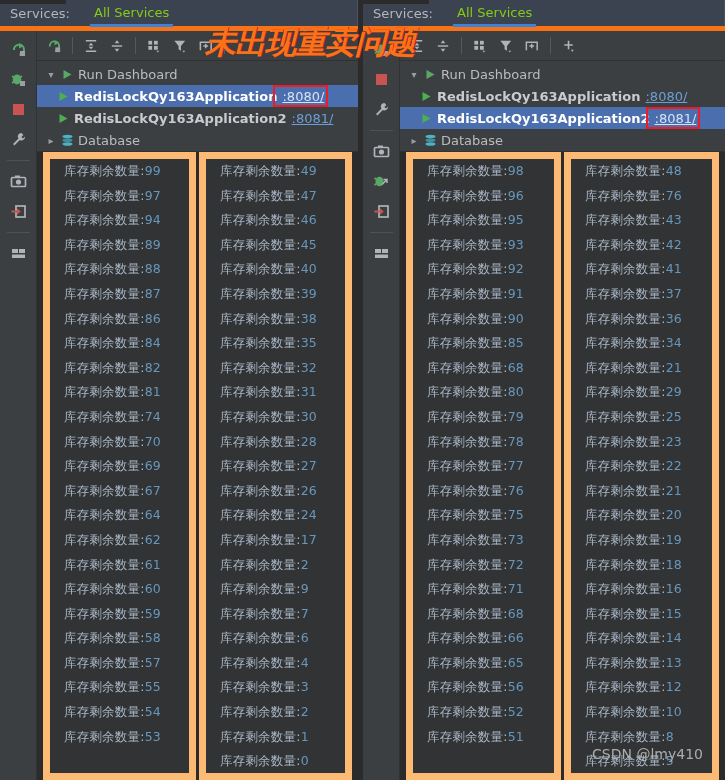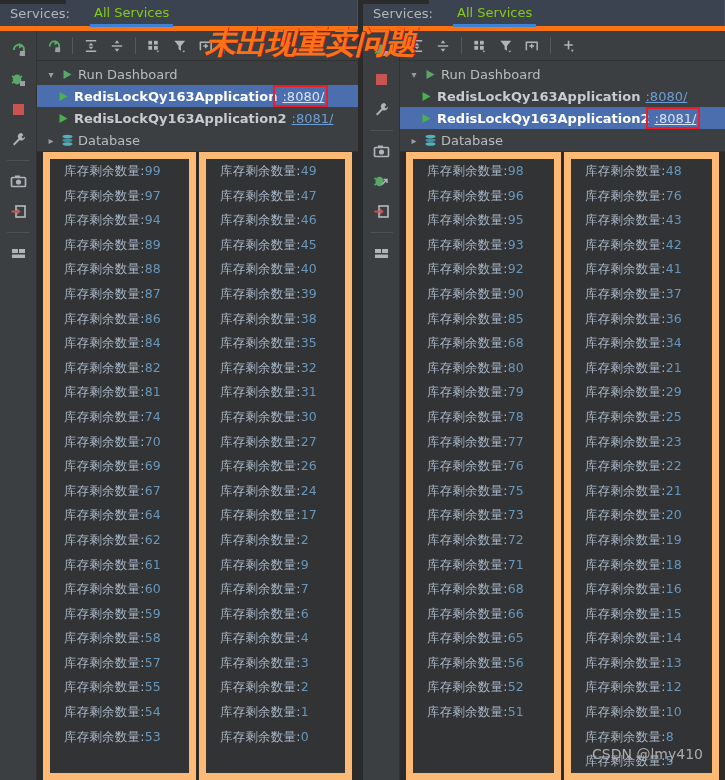--- a/index.html
+++ b/index.html
@@ -324,20 +324,21 @@
               <div class="log-line"><span>库存剩余数量</span><span class="sep">:</span><span class="num">47</span></div>
               <div class="log-line"><span>库存剩余数量</span><span class="sep">:</span><span class="num">46</span></div>
               <div class="log-line"><span>库存剩余数量</span><span class="sep">:</span><span class="num">45</span></div>
               <div class="log-line"><span>库存剩余数量</span><span class="sep">:</span><span class="num">40</span></div>
               <div class="log-line"><span>库存剩余数量</span><span class="sep">:</span><span class="num">39</span></div>
               <div class="log-line"><span>库存剩余数量</span><span class="sep">:</span><span class="num">38</span></div>
               <div class="log-line"><span>库存剩余数量</span><span class="sep">:</span><span class="num">35</span></div>
               <div class="log-line"><span>库存剩余数量</span><span class="sep">:</span><span class="num">32</span></div>
               <div class="log-line"><span>库存剩余数量</span><span class="sep">:</span><span class="num">31</span></div>
               <div class="log-line"><span>库存剩余数量</span><span class="sep">:</span><span class="num">30</span></div>
+              <div class="log-line"><span>库存剩余数量</span><span class="sep">:</span><span class="num">28</span></div>
               <div class="log-line"><span>库存剩余数量</span><span class="sep">:</span><span class="num">27</span></div>
               <div class="log-line"><span>库存剩余数量</span><span class="sep">:</span><span class="num">26</span></div>
               <div class="log-line"><span>库存剩余数量</span><span class="sep">:</span><span class="num">24</span></div>
               <div class="log-line"><span>库存剩余数量</span><span class="sep">:</span><span class="num">17</span></div>
               <div class="log-line"><span>库存剩余数量</span><span class="sep">:</span><span class="num">2</span></div>
               <div class="log-line"><span>库存剩余数量</span><span class="sep">:</span><span class="num">9</span></div>
               <div class="log-line"><span>库存剩余数量</span><span class="sep">:</span><span class="num">7</span></div>
               <div class="log-line"><span>库存剩余数量</span><span class="sep">:</span><span class="num">6</span></div>
               <div class="log-line"><span>库存剩余数量</span><span class="sep">:</span><span class="num">4</span></div>
               <div class="log-line"><span>库存剩余数量</span><span class="sep">:</span><span class="num">3</span></div>
@@ -512,20 +513,21 @@
         </div>
 
         <div class="console-wrap">
           <div class="col-pad"></div>
           <div class="console-col cc-left">
               <div class="log-line"><span>库存剩余数量</span><span class="sep">:</span><span class="num">98</span></div>
               <div class="log-line"><span>库存剩余数量</span><span class="sep">:</span><span class="num">96</span></div>
               <div class="log-line"><span>库存剩余数量</span><span class="sep">:</span><span class="num">95</span></div>
               <div class="log-line"><span>库存剩余数量</span><span class="sep">:</span><span class="num">93</span></div>
               <div class="log-line"><span>库存剩余数量</span><span class="sep">:</span><span class="num">92</span></div>
+              <div class="log-line"><span>库存剩余数量</span><span class="sep">:</span><span class="num">91</span></div>
               <div class="log-line"><span>库存剩余数量</span><span class="sep">:</span><span class="num">90</span></div>
               <div class="log-line"><span>库存剩余数量</span><span class="sep">:</span><span class="num">85</span></div>
               <div class="log-line"><span>库存剩余数量</span><span class="sep">:</span><span class="num">68</span></div>
               <div class="log-line"><span>库存剩余数量</span><span class="sep">:</span><span class="num">80</span></div>
               <div class="log-line"><span>库存剩余数量</span><span class="sep">:</span><span class="num">79</span></div>
               <div class="log-line"><span>库存剩余数量</span><span class="sep">:</span><span class="num">78</span></div>
               <div class="log-line"><span>库存剩余数量</span><span class="sep">:</span><span class="num">77</span></div>
               <div class="log-line"><span>库存剩余数量</span><span class="sep">:</span><span class="num">76</span></div>
               <div class="log-line"><span>库存剩余数量</span><span class="sep">:</span><span class="num">75</span></div>
               <div class="log-line"><span>库存剩余数量</span><span class="sep">:</span><span class="num">73</span></div>

